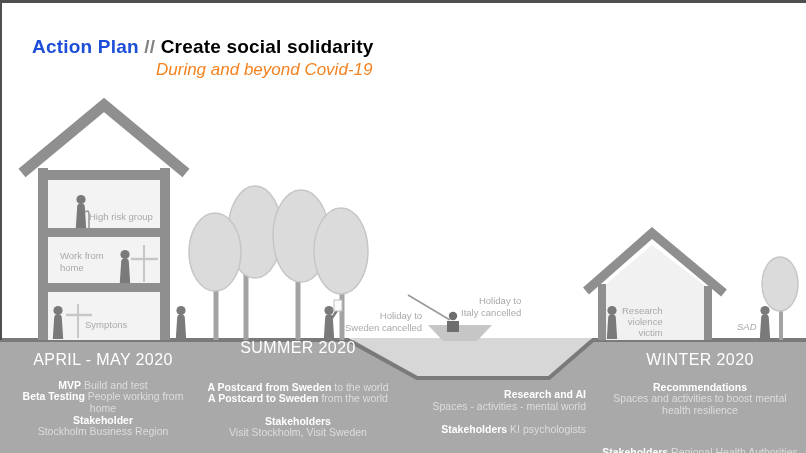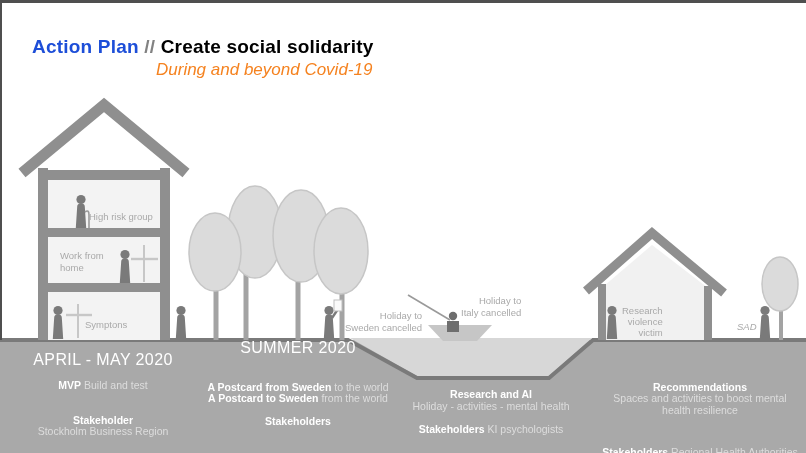--- a/index.html
+++ b/index.html
@@ -25,21 +25,21 @@
   #lbl-sweden{left:345px;top:310px;}
   #lbl-italy{left:461px;top:295px;}
   #lbl-dv{left:622px;top:305px;line-height:11px;}
   #lbl-sad{left:737px;top:321px;font-style:italic;}
   
   .tl-row{position:absolute;text-align:center;font-size:10.5px;color:#DDDDDD;line-height:11.5px;}
   .tl-row b{color:#FFFFFF;font-weight:bold;}
   .tl-header{font-size:16px;font-weight:normal;color:#FFFFFF;letter-spacing:.4px;}
   .col1{left:8px;width:190px;}
   .col2{left:203px;width:190px;}
-  .col3{left:396px;width:190px;}
+  .col3{left:396px;width:190px;text-align:right;}
   .col4{left:600px;width:200px;}
 </style>
 </head>
 <body>
 
 <div id="stage">
 
   <svg class="abs" style="left:0;top:0" width="806" height="453" viewBox="0 0 806 453">
 
     <rect x="0" y="340" width="806" height="113" fill="#A9A9A9"></rect>
@@ -138,29 +138,32 @@
   </div>
   <div class="abs scene-label" id="lbl-dv">
     <div>Research</div>
     <div>violence</div>
     <div>victim</div>
   </div>
   <div class="abs scene-label" id="lbl-sad">SAD</div>
 
   <div class="tl-row tl-header col1" style="top:354px">APRIL - MAY 2020</div>
   <div class="tl-row col1" style="top:380px"><b>MVP</b><span> Build and test</span></div>
+  <div class="tl-row col1" style="top:391px"><b>Beta Testing</b><span> People working from home</span></div>
   <div class="tl-row col1" style="top:415px"><b>Stakeholder</b></div>
   <div class="tl-row col1" style="top:426px">Stockholm Business Region</div>
 
   <div class="tl-row tl-header col2" style="top:342px">SUMMER 2020</div>
   <div class="tl-row col2" style="top:382px"><b>A Postcard from Sweden</b><span> to the world</span></div>
   <div class="tl-row col2" style="top:393px"><b>A Postcard to Sweden</b><span> from the world</span></div>
   <div class="tl-row col2" style="top:416px"><b>Stakeholders</b></div>
+  <div class="tl-row col2" style="top:427px">Visit Stockholm, Visit Sweden</div>
 
   <div class="tl-row col3" style="top:389px"><b>Research and AI</b></div>
-  <div class="tl-row col3" style="top:401px">Holiday - activities - mental health</div>
+  <div class="tl-row col3" style="top:401px">Spaces - activities - mental world</div>
   <div class="tl-row col3" style="top:424px"><b>Stakeholders</b><span> KI psychologists</span></div>
 
+  <div class="tl-row tl-header col4" style="top:354px">WINTER 2020</div>
   <div class="tl-row col4" style="top:382px"><b>Recommendations</b></div>
   <div class="tl-row col4" style="top:393px;left:608px;width:184px">Spaces and activities to boost mental health resilience</div>
   <div class="tl-row col4" style="top:447px"><b>Stakeholders</b><span> Regional Health Authorities</span></div>
 
 </div>
 
 </body></html>

